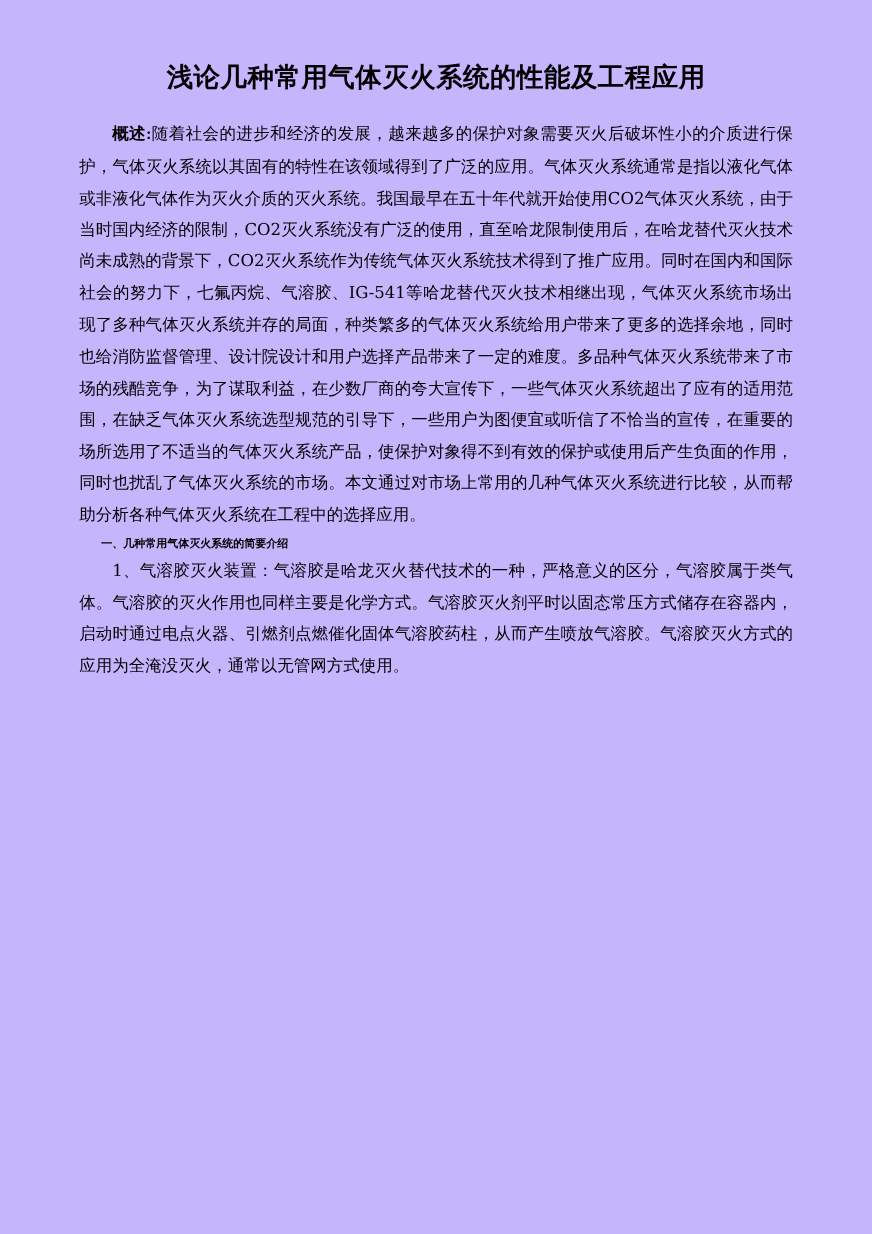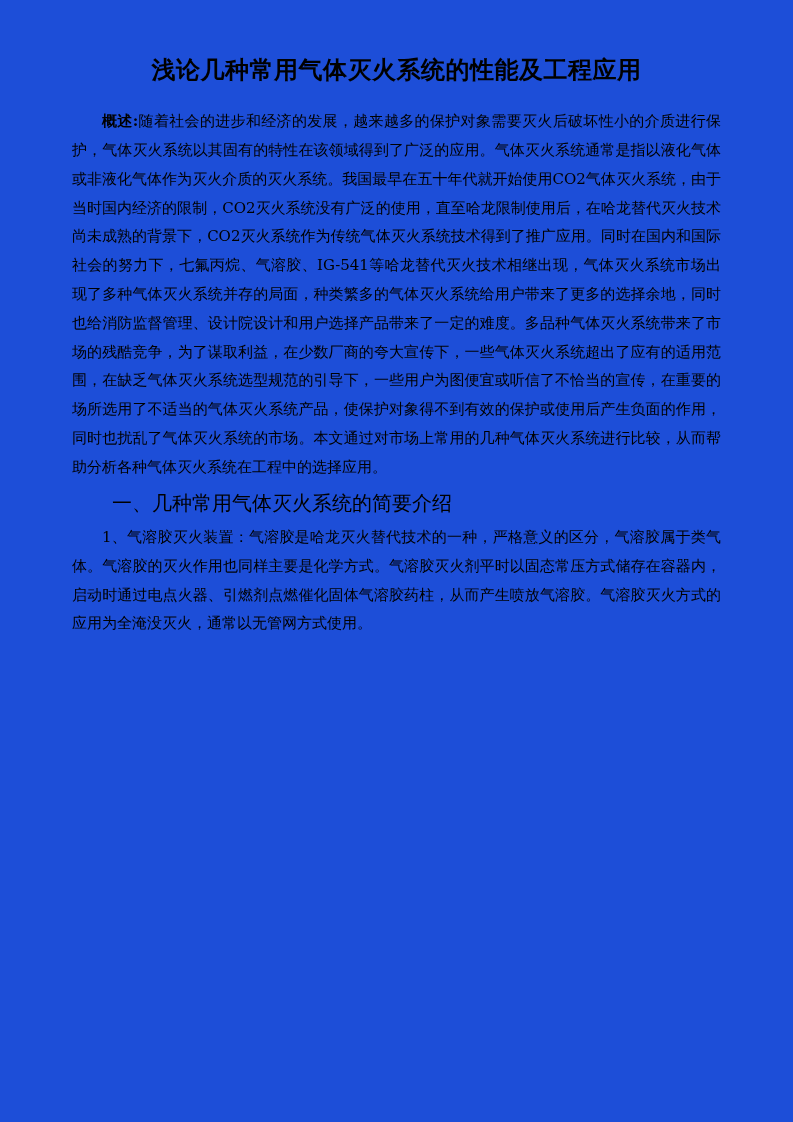--- a/index.html
+++ b/index.html
@@ -12,49 +12,50 @@
     height: 1122px;
     font-family: "DejaVu Serif", "Liberation Serif", serif;
     color: #000000;
     overflow: hidden;
   }
   .page {
     box-sizing: border-box;
     width: 793px;
     height: 1122px;
     padding: 48px 72px 40px 72px;
-    background: #1d4ed8;
+    background: #c4b5fd;
   }
   .doc-title {
     font-size: 24px;
     font-weight: bold;
     text-align: center;
     letter-spacing: 0.5px;
     margin: 6px 0 22px 0;
     line-height: 1.3;
     font-family: "DejaVu Serif", "Liberation Serif", serif;
   }
   .para {
     font-size: 15px;
     line-height: 1.92;
     text-align: justify;
     text-justify: inter-ideograph;
     margin: 0 0 1px 0;
     text-indent: 2em;
     font-family: "DejaVu Serif", "Liberation Serif", serif;
   }
   .section-head {
-    font-size: 20px;
-    font-weight: normal;
+    font-size: 10px;
+    font-weight: bold;
     line-height: 1.92;
     margin: 2px 0 1px 0;
     text-indent: 2em;
   }
   .lead-label {
     font-weight: bold;
+    font-family: Liberation Serif, serif;
   }
 </style>
 </head>
 <body>
 
 <div class="page">
 
   <h1 class="doc-title">浅论几种常用气体灭火系统的性能及工程应用</h1>
 
   <p class="para"><span class="lead-label">概述:</span><span>随着社会的进步和经济的发展，越来越多的保护对象需要灭火后破坏性小的介质进行保护，气体灭火系统以其固有的特性在该领域得到了广泛的应用。气体灭火系统通常是指以液化气体或非液化气体作为灭火介质的灭火系统。我国最早在五十年代就开始使用CO2气体灭火系统，由于当时国内经济的限制，CO2灭火系统没有广泛的使用，直至哈龙限制使用后，在哈龙替代灭火技术尚未成熟的背景下，CO2灭火系统作为传统气体灭火系统技术得到了推广应用。同时在国内和国际社会的努力下，七氟丙烷、气溶胶、IG-541等哈龙替代灭火技术相继出现，气体灭火系统市场出现了多种气体灭火系统并存的局面，种类繁多的气体灭火系统给用户带来了更多的选择余地，同时也给消防监督管理、设计院设计和用户选择产品带来了一定的难度。多品种气体灭火系统带来了市场的残酷竞争，为了谋取利益，在少数厂商的夸大宣传下，一些气体灭火系统超出了应有的适用范围，在缺乏气体灭火系统选型规范的引导下，一些用户为图便宜或听信了不恰当的宣传，在重要的场所选用了不适当的气体灭火系统产品，使保护对象得不到有效的保护或使用后产生负面的作用，同时也扰乱了气体灭火系统的市场。本文通过对市场上常用的几种气体灭火系统进行比较，从而帮助分析各种气体灭火系统在工程中的选择应用。</span></p>

